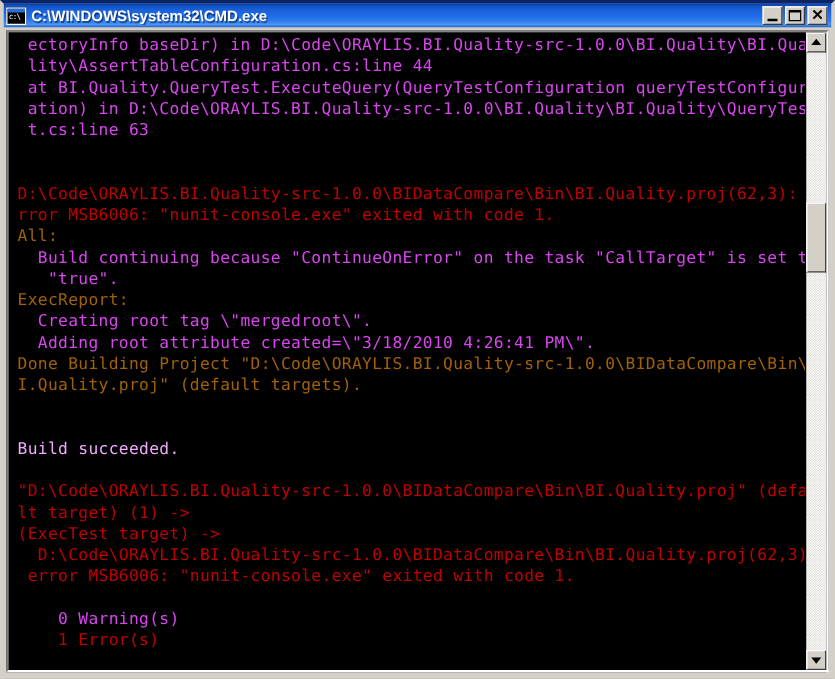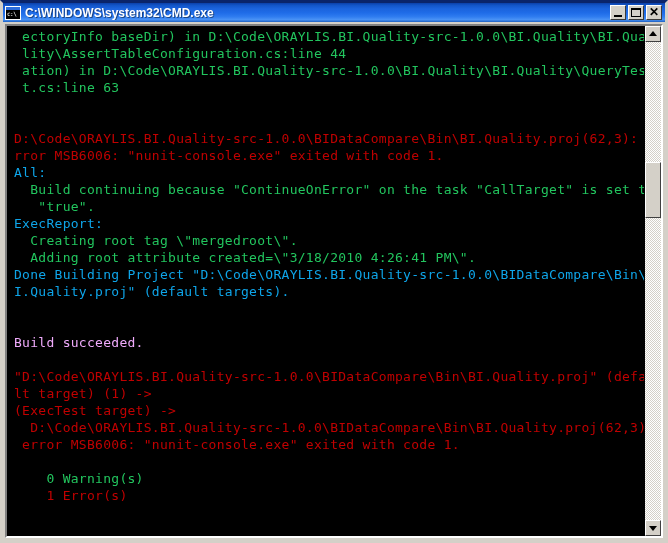--- a/index.html
+++ b/index.html
@@ -158,23 +158,23 @@
   }
   .line {
     font-family: "DejaVu Sans Mono", monospace;
     font-size: 13px;
     line-height: 17px;
     height: 17px;
     white-space: pre;
     letter-spacing: 0.28px;
     color: #c8c8c8;
   }
-  .c-white { color: #22c55e; }
+  .c-white { color: #d946ef; }
   .c-red   { color: #c00000; }
-  .c-cyan  { color: #0ea5e9; }
+  .c-cyan  { color: #a16207; }
   .c-green { color: #f0abfc; }
 
   
   .scrollbar {
     position: absolute;
     right: 0; top: 0;
     width: 17px;
     height: 510px;
     background: #ffffff;
     background-image:
@@ -239,20 +239,21 @@
       </div>
     </div>
   </div>
 
   <div class="client">
     <div class="console-outer">
 
       <div class="console-screen" id="console-screen">
           <div class="line c-white"> ectoryInfo baseDir) in D:\Code\ORAYLIS.BI.Quality-src-1.0.0\BI.Quality\BI.Qua</div>
           <div class="line c-white"> lity\AssertTableConfiguration.cs:line 44</div>
+          <div class="line c-white"> at BI.Quality.QueryTest.ExecuteQuery(QueryTestConfiguration queryTestConfigur</div>
           <div class="line c-white"> ation) in D:\Code\ORAYLIS.BI.Quality-src-1.0.0\BI.Quality\BI.Quality\QueryTes</div>
           <div class="line c-white"> t.cs:line 63</div>
           <div class="line c-white">&nbsp;</div>
           <div class="line c-white">&nbsp;</div>
           <div class="line c-red">D:\Code\ORAYLIS.BI.Quality-src-1.0.0\BIDataCompare\Bin\BI.Quality.proj(62,3): e</div>
           <div class="line c-red">rror MSB6006: "nunit-console.exe" exited with code 1.</div>
           <div class="line c-cyan">All:</div>
           <div class="line c-white">  Build continuing because "ContinueOnError" on the task "CallTarget" is set to</div>
           <div class="line c-white">   "true".</div>
           <div class="line c-cyan">ExecReport:</div>

